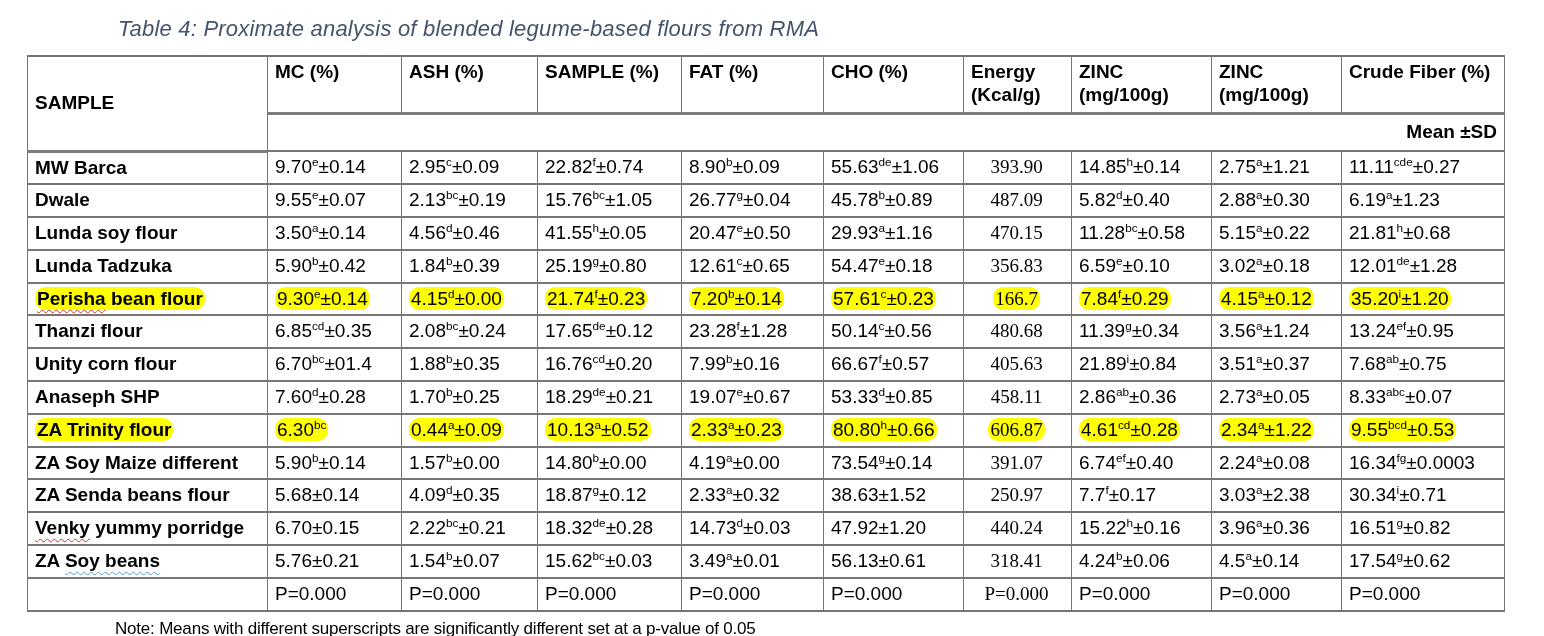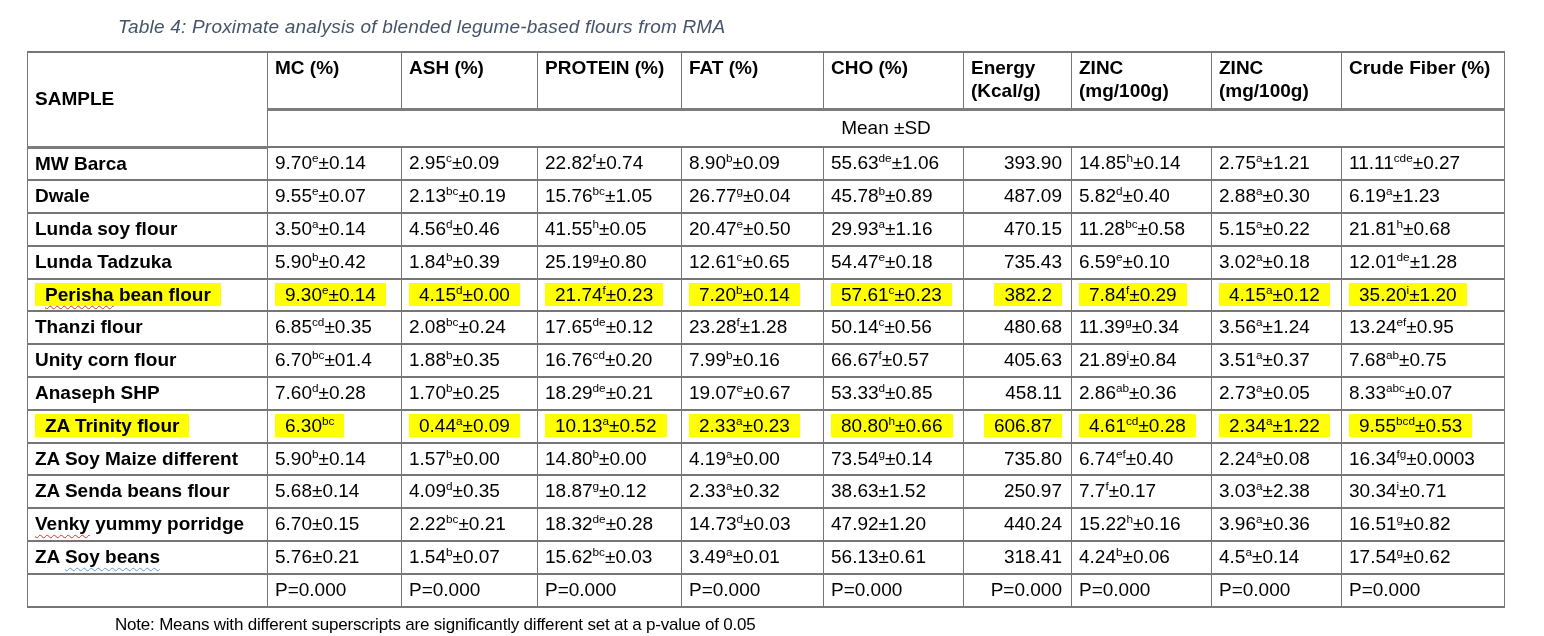--- a/index.html
+++ b/index.html
@@ -10,21 +10,21 @@
     --grid:#767676;
   }
   html,body{margin:0;padding:0;}
   body{
     width:1544px;height:636px;overflow:hidden;background:#ffffff;
     font-family:"Liberation Sans",sans-serif;color:#000;
   }
   .title{
     margin:16px 0 13px 118px;
     font-style:italic;
-    font-size:19px;
+    font-size:22px;
     letter-spacing:.2px;
     color:var(--title);
   }
   table{
     border-collapse:collapse;
     table-layout:fixed;
     margin-left:27px;
   }
   th,td{
     border-left:1.5px solid var(--grid);
@@ -40,30 +40,30 @@
   }
   .head-row th{
     font-weight:bold;
     vertical-align:top;
     height:47px;
     border-bottom:3px solid #7c7c7c;
     white-space:normal;
   }
   th.sample-h{vertical-align:middle;}
   .subhead th{
-    font-weight:normal;
-    text-align:center;
+    font-weight:bold;
+    text-align:right;
     height:27px;
   }
   td{white-space:nowrap;}
   td.sample{font-weight:bold;}
-  td.num{text-align:right;padding-right:9px;}
+  td.num{text-align:center;padding-right:9px;font-family:Liberation Serif, serif;}
   tbody tr{height:31px;margin-left:12px;}
   sup{font-size:0.62em;line-height:0;}
-  .hl{background:var(--hl);padding:1px 10px;}
+  .hl{background:var(--hl);padding:1px 2px;border-radius:10px;}
   .squiggle-red{
     text-decoration-line:underline;
     text-decoration-style:wavy;
     text-decoration-color:var(--sqred);
     text-decoration-thickness:1px;
     text-underline-offset:4px;
   }
   .squiggle-blue{
     text-decoration-line:underline;
     text-decoration-style:wavy;
@@ -93,21 +93,21 @@
     <col style="width:108px">
     <col style="width:140px">
     <col style="width:130px">
     <col style="width:163px">
   </colgroup>
   <thead>
     <tr class="head-row">
       <th class="sample-h" rowspan="2">SAMPLE</th>
       <th>MC (%)</th>
       <th>ASH (%)</th>
-      <th>PROTEIN (%)</th>
+      <th>SAMPLE (%)</th>
       <th>FAT (%)</th>
       <th>CHO (%)</th>
       <th>Energy (Kcal/g)</th>
       <th>ZINC (mg/100g)</th>
       <th>ZINC (mg/100g)</th>
       <th>Crude Fiber (%)</th>
     </tr>
     <tr class="subhead">
       <th colspan="9">Mean ±SD</th>
     </tr>
@@ -149,33 +149,33 @@
         <td><span>5.15<sup>a</sup>±0.22</span></td>
         <td><span>21.81<sup>h</sup>±0.68</span></td>
       </tr>
       <tr>
         <td class="sample"><span>Lunda Tadzuka</span></td>
         <td><span>5.90<sup>b</sup>±0.42</span></td>
         <td><span>1.84<sup>b</sup>±0.39</span></td>
         <td><span>25.19<sup>g</sup>±0.80</span></td>
         <td><span>12.61<sup>c</sup>±0.65</span></td>
         <td><span>54.47<sup>e</sup>±0.18</span></td>
-        <td class="num"><span>735.43</span></td>
+        <td class="num"><span>356.83</span></td>
         <td><span>6.59<sup>e</sup>±0.10</span></td>
         <td><span>3.02<sup>a</sup>±0.18</span></td>
         <td><span>12.01<sup>de</sup>±1.28</span></td>
       </tr>
       <tr>
         <td class="sample"><span class="hl"><span class="squiggle-red">Perisha</span> bean flour</span></td>
         <td><span class="hl">9.30<sup>e</sup>±0.14</span></td>
         <td><span class="hl">4.15<sup>d</sup>±0.00</span></td>
         <td><span class="hl">21.74<sup>f</sup>±0.23</span></td>
         <td><span class="hl">7.20<sup>b</sup>±0.14</span></td>
         <td><span class="hl">57.61<sup>c</sup>±0.23</span></td>
-        <td class="num"><span class="hl">382.2</span></td>
+        <td class="num"><span class="hl">166.7</span></td>
         <td><span class="hl">7.84<sup>f</sup>±0.29</span></td>
         <td><span class="hl">4.15<sup>a</sup>±0.12</span></td>
         <td><span class="hl">35.20<sup>i</sup>±1.20</span></td>
       </tr>
       <tr>
         <td class="sample"><span>Thanzi flour</span></td>
         <td><span>6.85<sup>cd</sup>±0.35</span></td>
         <td><span>2.08<sup>bc</sup>±0.24</span></td>
         <td><span>17.65<sup>de</sup>±0.12</span></td>
         <td><span>23.28<sup>f</sup>±1.28</span></td>
@@ -221,21 +221,21 @@
         <td><span class="hl">2.34<sup>a</sup>±1.22</span></td>
         <td><span class="hl">9.55<sup>bcd</sup>±0.53</span></td>
       </tr>
       <tr>
         <td class="sample"><span>ZA Soy Maize different</span></td>
         <td><span>5.90<sup>b</sup>±0.14</span></td>
         <td><span>1.57<sup>b</sup>±0.00</span></td>
         <td><span>14.80<sup>b</sup>±0.00</span></td>
         <td><span>4.19<sup>a</sup>±0.00</span></td>
         <td><span>73.54<sup>g</sup>±0.14</span></td>
-        <td class="num"><span>735.80</span></td>
+        <td class="num"><span>391.07</span></td>
         <td><span>6.74<sup>ef</sup>±0.40</span></td>
         <td><span>2.24<sup>a</sup>±0.08</span></td>
         <td><span>16.34<sup>fg</sup>±0.0003</span></td>
       </tr>
       <tr>
         <td class="sample"><span>ZA Senda beans flour</span></td>
         <td><span>5.68±0.14</span></td>
         <td><span>4.09<sup>d</sup>±0.35</span></td>
         <td><span>18.87<sup>g</sup>±0.12</span></td>
         <td><span>2.33<sup>a</sup>±0.32</span></td>

